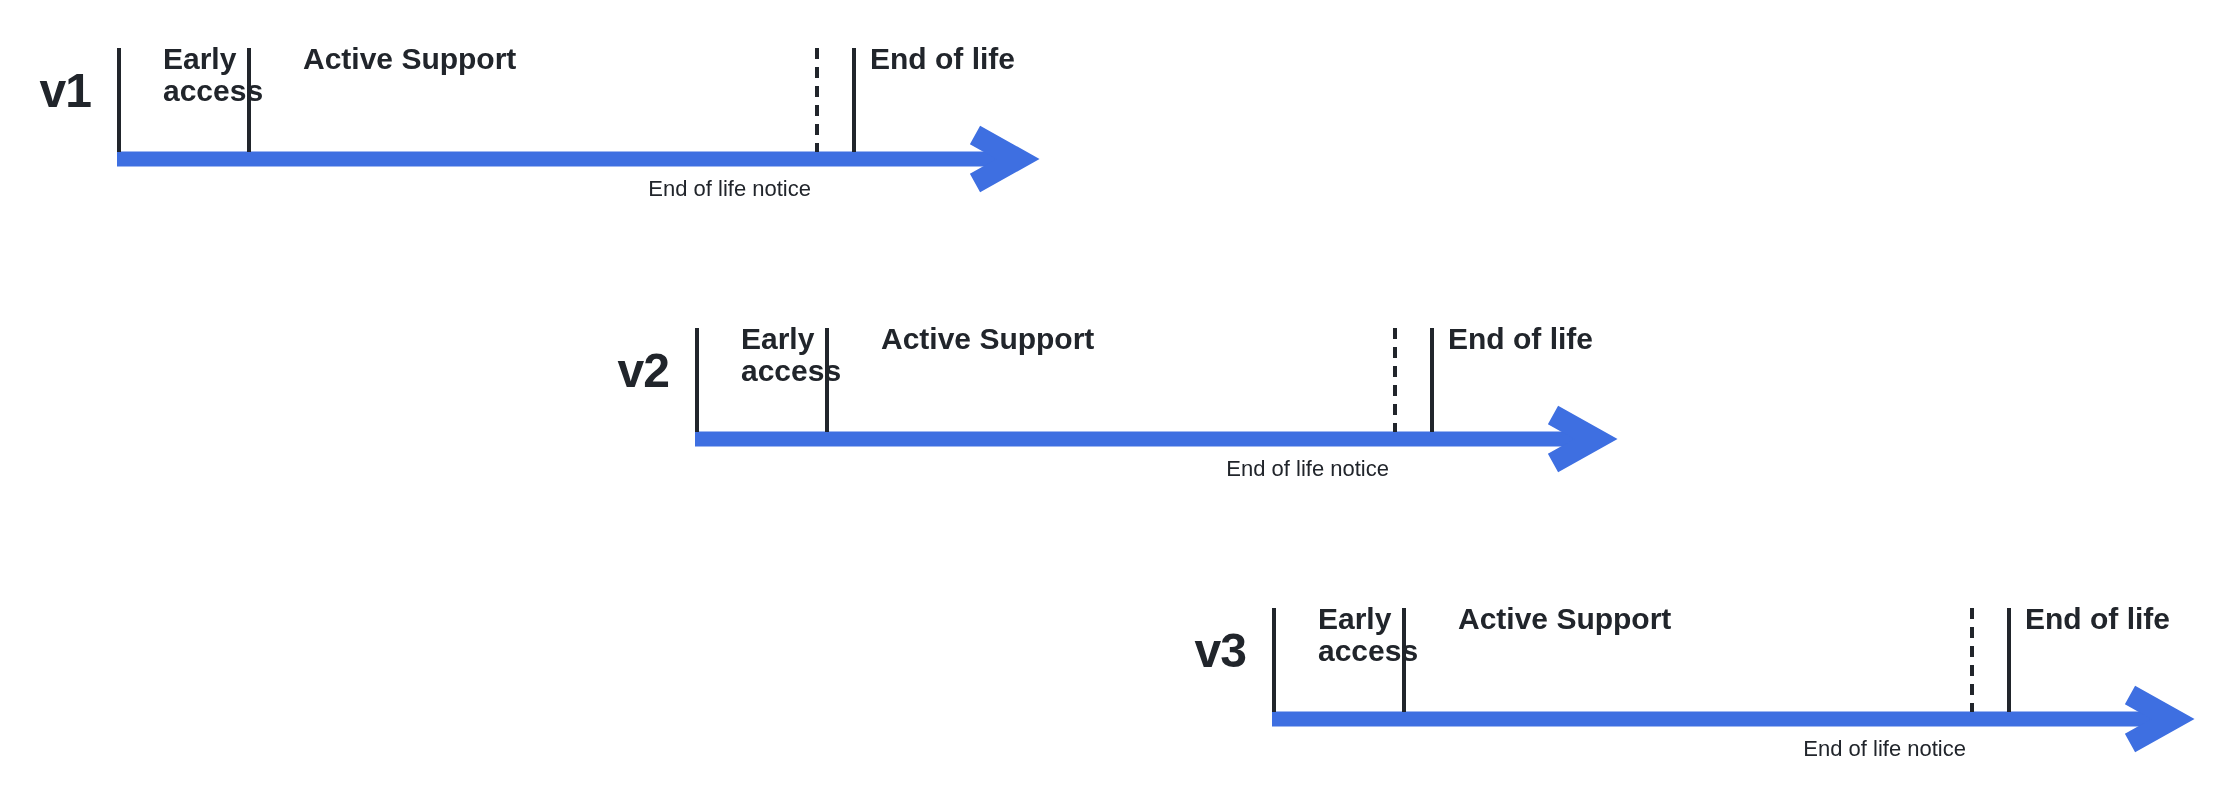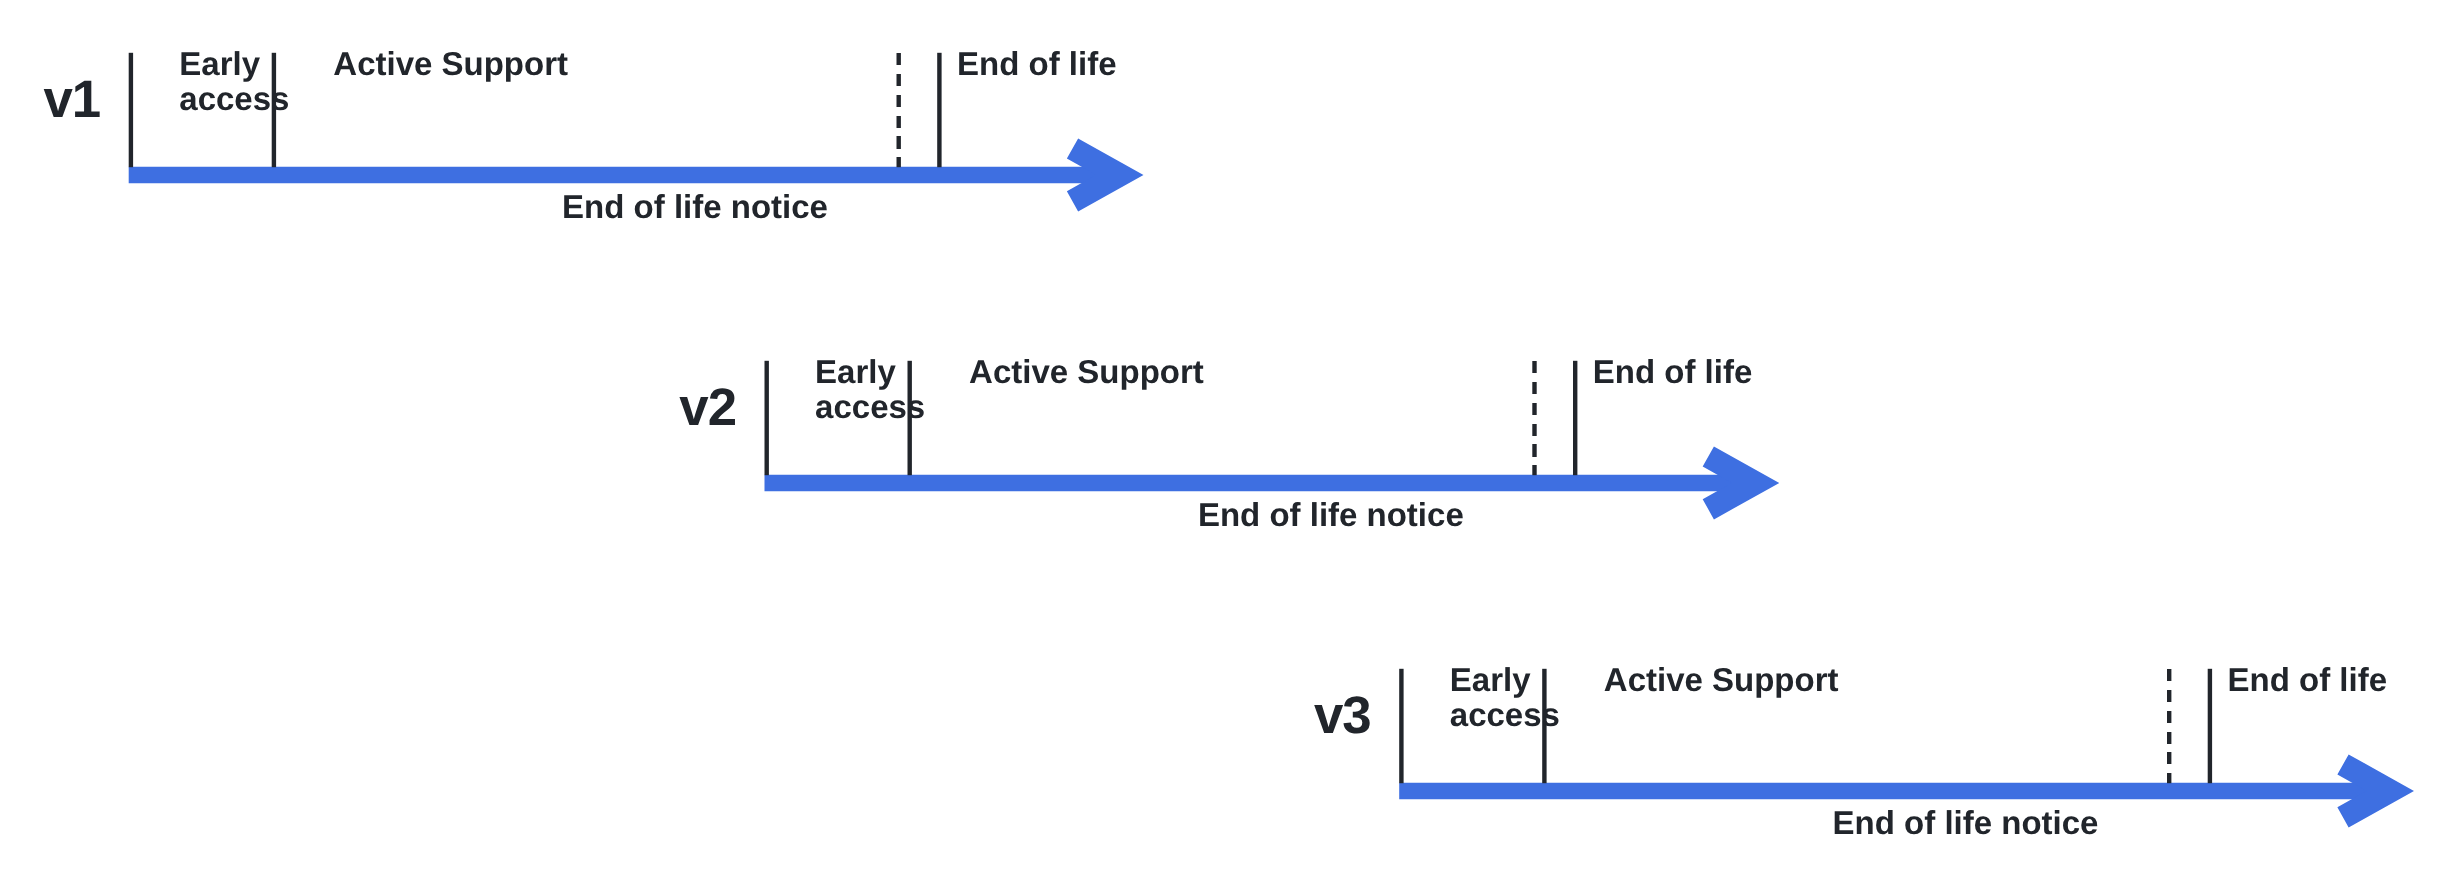--- a/index.html
+++ b/index.html
@@ -49,22 +49,22 @@
     font-size:30px; font-weight:700; line-height:32px;
     white-space:nowrap;
     margin-left:24px;
   }
   .lbl-early{ left:22px; width:120px; white-space:normal; }
   .lbl-active{ left:162px; }
   .lbl-eol{ left:729px; }
   .lbl-notice{
     position:absolute;
     left:394px; top:14px; width:300px;
-    text-align:left;
-    font-size:30px; font-weight:700; line-height:32px;
+    text-align:right;
+    font-size:22px; font-weight:400; line-height:32px;
     white-space:nowrap;
   }
   .arrow-svg{
     position:absolute;
     left:0; top:-45px;
     width:920px; height:90px;
     display:block;
     overflow:visible;
   }
 </style>

